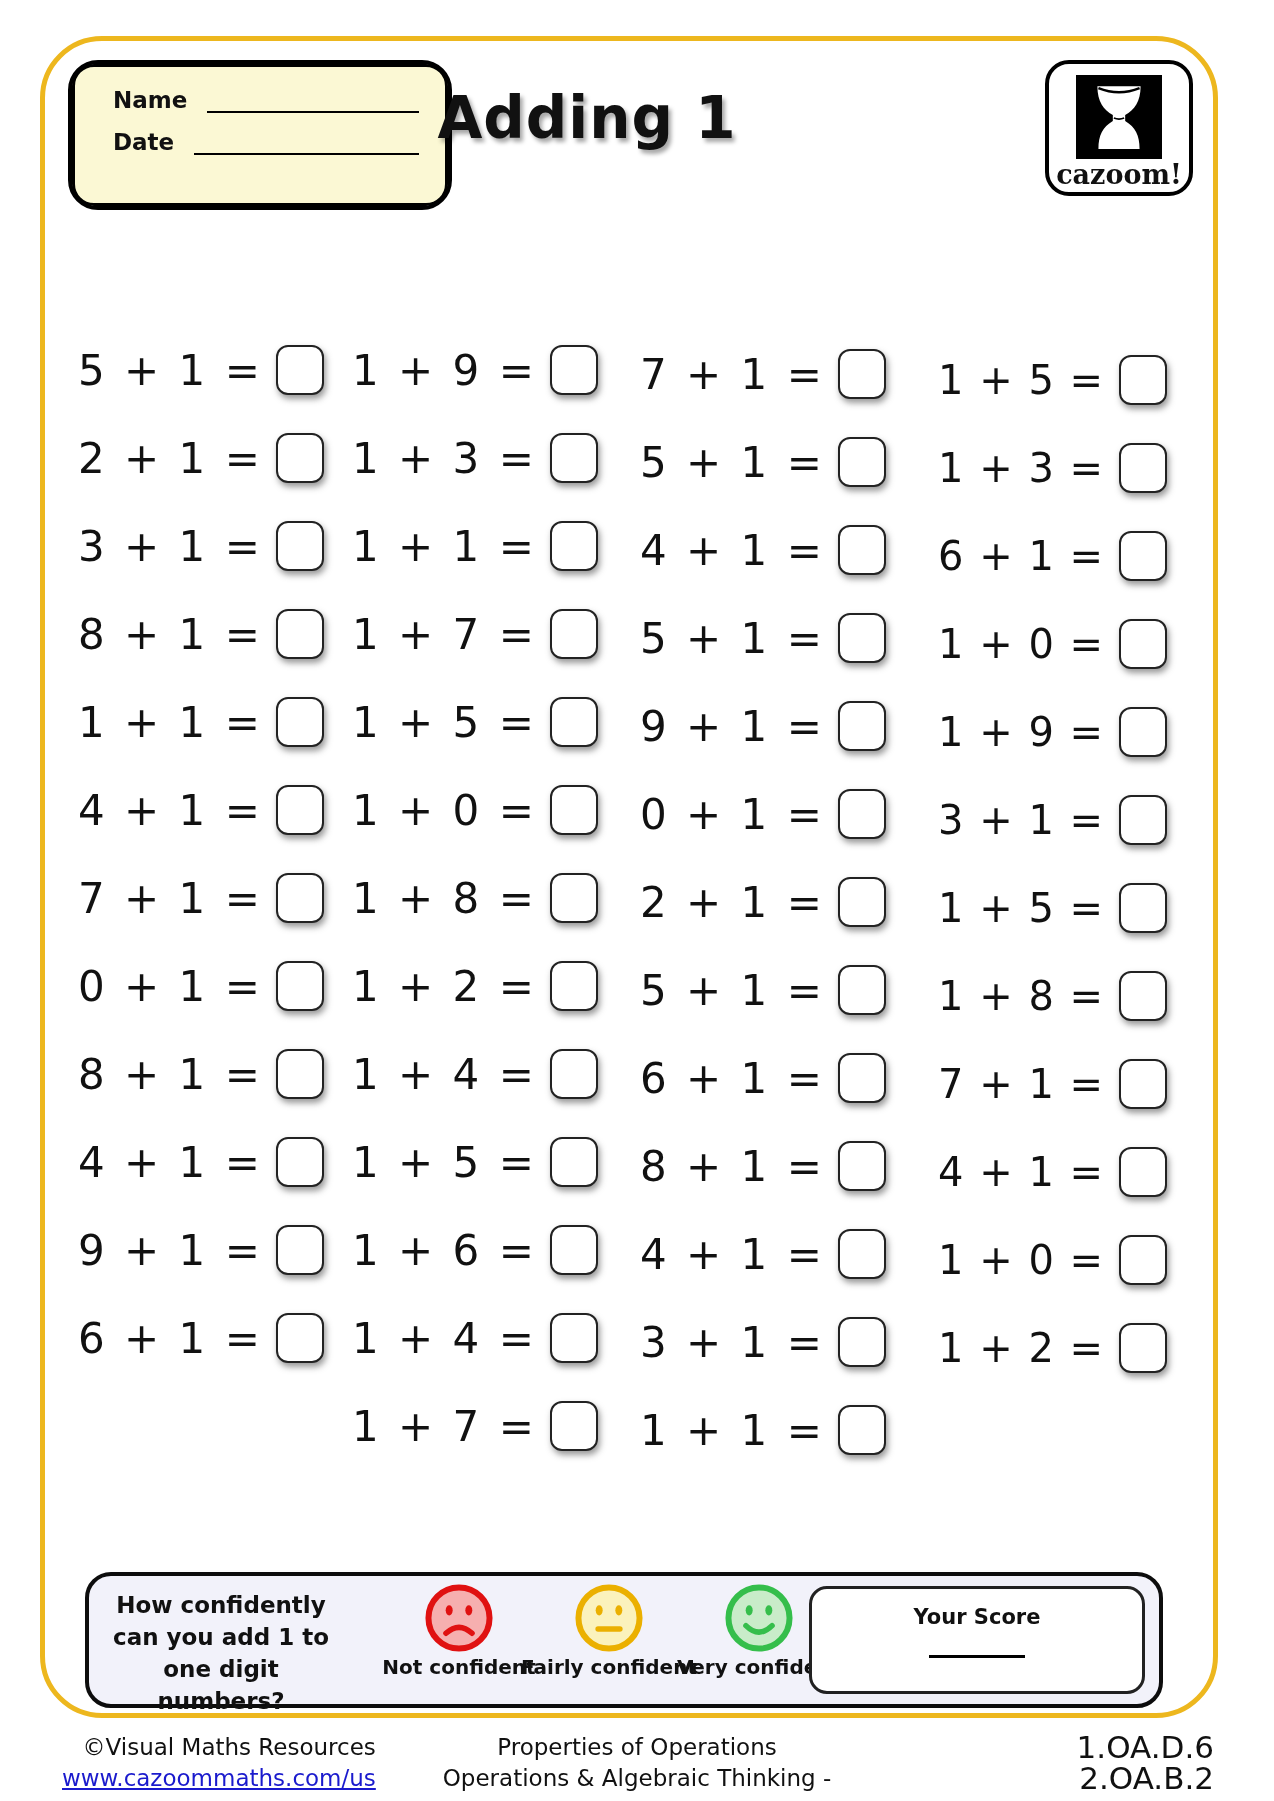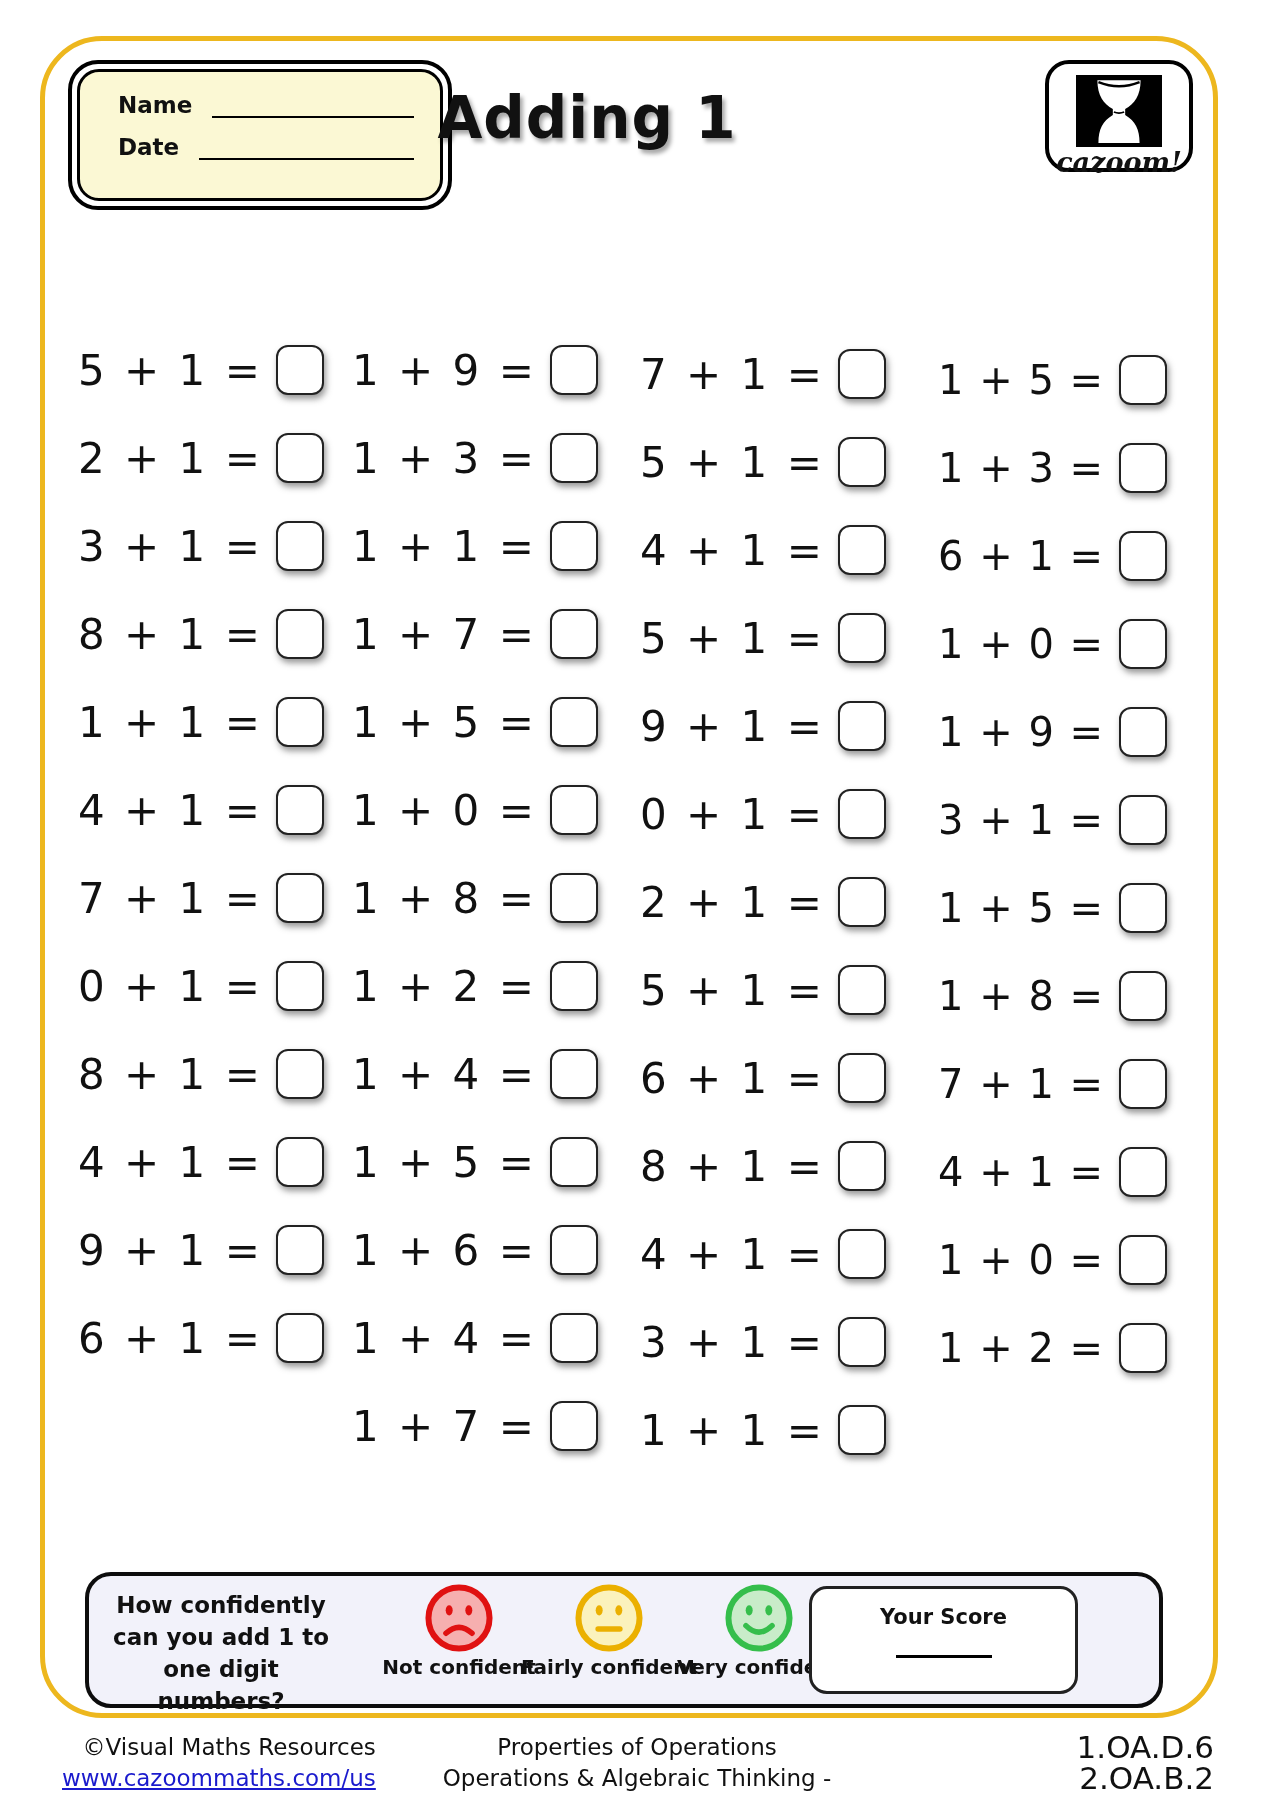--- a/index.html
+++ b/index.html
@@ -11,40 +11,40 @@
     width:1274px;height:1801px;position:relative;background:#ffffff;
     font-family:"DejaVu Sans",sans-serif;color:var(--ink);overflow:hidden;
   }
   .gold-frame{
     position:absolute;left:40px;top:36px;width:1178px;height:1682px;
     border:5px solid var(--gold);border-radius:62px;background:transparent;
   }
   
   .namebox-outer{
     position:absolute;left:68px;top:60px;width:384px;height:150px;
-    border:4px solid #000;border-radius:30px;background:#fff;padding:5px;
+    border:4px solid #000;border-radius:30px;background:#fff;
   }
   .namebox-inner{
     width:100%;height:100%;border:3px solid #000;border-radius:22px;
     background:var(--cream);padding:20px 26px 0 38px;
   }
   .field-row{display:flex;align-items:flex-end;margin-bottom:16px;}
   .field-row label{font-weight:700;font-size:23px;line-height:26px;}
   .field-line{flex:1;border-bottom:2px solid #000;margin-left:20px;height:24px;}
   
   .title{
     position:absolute;left:392px;top:84px;width:390px;text-align:center;
     font-size:58px;font-weight:800;letter-spacing:1px;
     text-shadow:3px 4px 4px rgba(0,0,0,0.35);
   }
   
   .logo{
-    position:absolute;left:1045px;top:60px;width:148px;height:112px;
+    position:absolute;left:1045px;top:60px;width:148px;height:136px;
     border:4px solid #000;border-radius:24px;background:#fff;
-    display:flex;flex-direction:column;align-items:center;padding-top:11px;font-style:italic;
+    display:flex;flex-direction:column;align-items:center;padding-top:11px;
   }
   .logo-art{width:86px;height:84px;background:#000;display:flex;align-items:center;justify-content:center;}
   .logo-text{font-family:"DejaVu Serif",serif;font-weight:700;font-size:27px;line-height:30px;margin-top:1px;}
   
   .pcol{position:absolute;display:flex;flex-direction:column;}
   .prow{height:88px;display:flex;align-items:center;}
   .expr{font-weight:400;font-size:42px;word-spacing:6px;white-space:pre;}
   .abox{
     width:48px;height:50px;border:2px solid #222;border-radius:12px;background:#fff;
     box-shadow:2px 4px 6px rgba(70,70,70,0.55);margin-left:16px;flex:0 0 auto;
@@ -61,21 +61,21 @@
   }
   .bar-question{
     position:absolute;left:12px;top:13px;width:240px;text-align:center;
     font-weight:700;font-size:23px;line-height:32px;
   }
   .options{position:absolute;left:295px;top:6px;width:420px;display:flex;justify-content:space-between;}
   .option{display:flex;flex-direction:column;align-items:center;width:150px;}
   .option .face{width:72px;height:72px;}
   .option .olabel{font-weight:700;font-size:20px;margin-top:1px;white-space:nowrap;}
   .score{
-    position:absolute;left:720px;top:10px;width:269px;height:108px;
+    position:absolute;left:720px;top:10px;width:336px;height:108px;
     background:#fff;border:3px solid #222;border-radius:18px;text-align:center;
   }
   .score-label{font-weight:700;font-size:21px;margin-top:16px;}
   .score-line{width:96px;border-bottom:3px solid #000;margin:26px auto 0;}
   
   .footer-left{position:absolute;left:62px;top:1732px;font-size:23px;line-height:31px;text-align:right;}
   .footer-link{color:var(--link);text-decoration:underline;cursor:pointer;}
   .footer-center{position:absolute;left:377px;top:1732px;width:520px;text-align:center;font-size:23px;line-height:31px;}
   .footer-right{position:absolute;right:60px;top:1732px;text-align:right;font-size:31px;line-height:31px;}
 </style>

